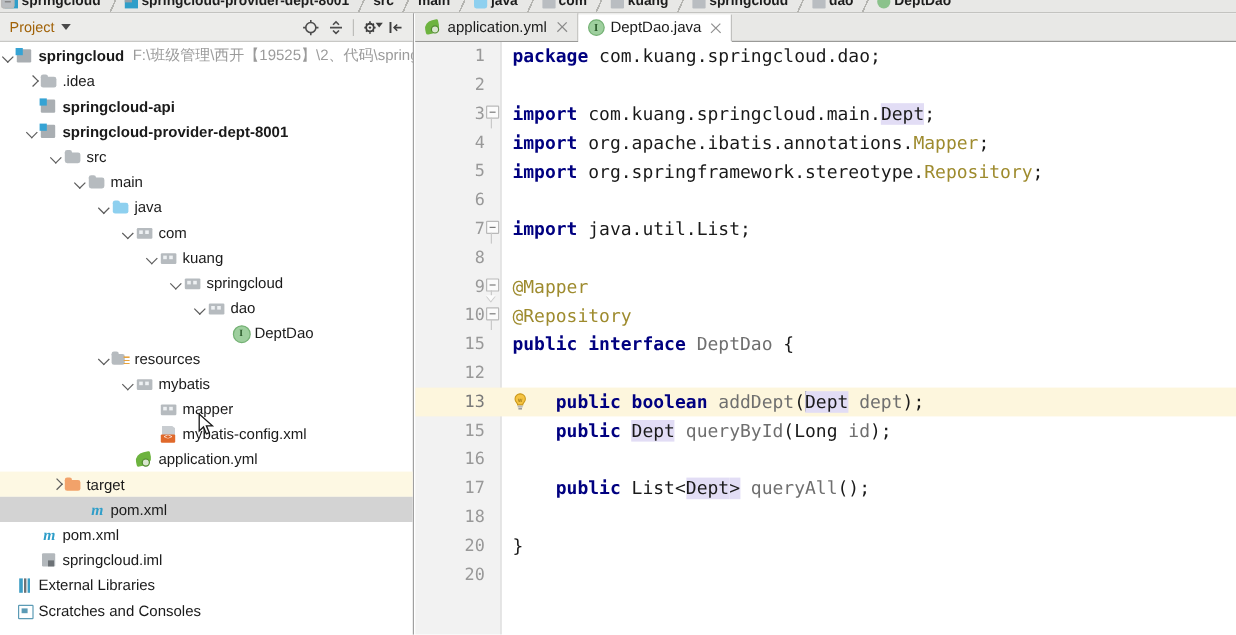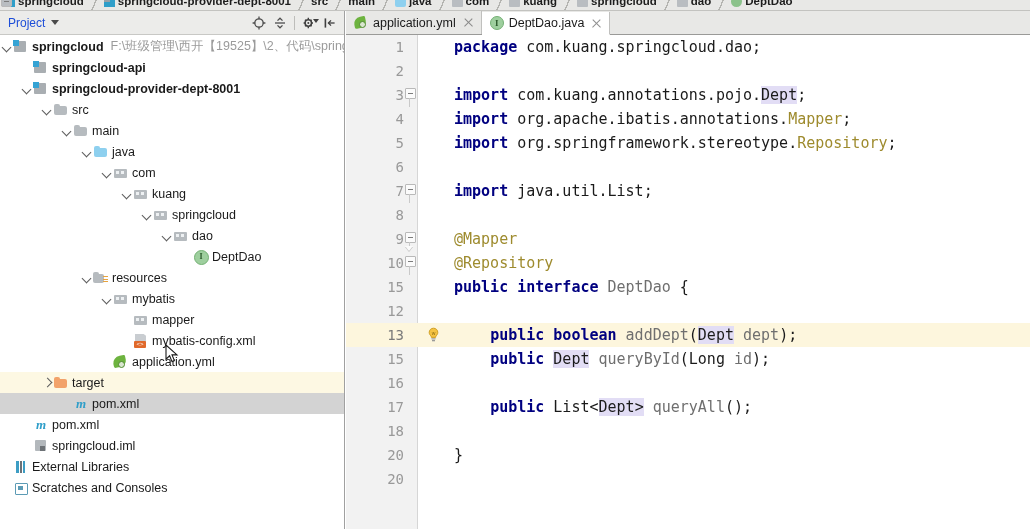--- a/index.html
+++ b/index.html
@@ -50,21 +50,21 @@
     background: #ffffff;
     border-right: 1px solid #a0a0a0;
   }
   .pp-header {
     position: relative; height: 24px; width: 100%;
     background: #ececea;
     border-bottom: 1px solid #c8c8c5;
     display: flex; align-items: center;
   }
   .pp-title {
-    font-size: 12px; color: #1d4ed8; margin-left: 8px;
+    font-size: 12px; color: #a16207; margin-left: 8px;
   }
   .pp-caret {
     width: 0; height: 0; margin-left: 6px;
     border-left: 4px solid transparent; border-right: 4px solid transparent;
     border-top: 5px solid #4a4a4a;
   }
   .pp-tools {
     position: absolute; right: 4px; top: 0; height: 24px;
     display: flex; align-items: center; gap: 1px;
   }
@@ -331,21 +331,20 @@
     position: absolute; left: 80px; top: 4px; width: 15px; height: 16px; z-index: 4;
   }
   .ctext {
     position: relative; z-index: 2;
     padding-left: 10px;
     font-family: "DejaVu Sans Mono", monospace;
     font-size: 15px;
     line-height: 24px;
     white-space: pre;
     color: #3c3c3c;
-    margin-left: 27px;
   }
   .kw { color: #000080; font-weight: bold; }
   .plain { color: #1a1a1a; }
   .ident { color: #6f6f6f; }
   .ann { color: #9e8b2e; }
   .hl { background: #e2ddf5; }
   .caret {
     display: inline-block; width: 0; border-left: 1.6px solid #1a1a1a;
     height: 17px; vertical-align: -3px; margin: 0 -1px 0 0;
   }
@@ -449,20 +448,26 @@
     <div class="tree" id="tree">
         <div class="row">
           <span style="flex: 0 0 auto; width: 0px;"></span>
           <span class="arrow down"></span>
           <span class="ico module"></span>
           <span class="label bold">springcloud</span>
           <span class="path">F:\班级管理\西开【19525】\2、代码\springbo</span>
         </div>
         <div class="row">
           <span style="flex: 0 0 auto; width: 20px;"></span>
+          <span class="arrow right"></span>
+          <span class="ico folder"></span>
+          <span class="label">.idea</span>
+        </div>
+        <div class="row">
+          <span style="flex: 0 0 auto; width: 20px;"></span>
           <span class="arrow"></span>
           <span class="ico module"></span>
           <span class="label bold">springcloud-api</span>
         </div>
         <div class="row">
           <span style="flex: 0 0 auto; width: 20px;"></span>
           <span class="arrow down"></span>
           <span class="ico module"></span>
           <span class="label bold">springcloud-provider-dept-8001</span>
         </div>
@@ -634,21 +639,21 @@
             <span class="lnum">2</span>
             <span class="fold-col"></span>
             <span class="ctext"></span>
           </div>
           <div class="cline">
             <span class="lnum">3</span>
             <span class="fold-col">
               <span class="fold"></span>
               <span class="fold-tail"></span>
             </span>
-            <span class="ctext"><span class="kw">import</span><span class="plain"> com.kuang.annotations.pojo.</span><span class="plain hl">Dept</span><span class="plain">;</span></span>
+            <span class="ctext"><span class="kw">import</span><span class="plain"> com.kuang.springcloud.main.</span><span class="plain hl">Dept</span><span class="plain">;</span></span>
           </div>
           <div class="cline">
             <span class="lnum">4</span>
             <span class="fold-col"></span>
             <span class="ctext"><span class="kw">import</span><span class="plain"> org.apache.ibatis.annotations.</span><span class="ann">Mapper</span><span class="plain">;</span></span>
           </div>
           <div class="cline">
             <span class="lnum">5</span>
             <span class="fold-col"></span>
             <span class="ctext"><span class="kw">import</span><span class="plain"> org.springframework.stereotype.</span><span class="ann">Repository</span><span class="plain">;</span></span>

